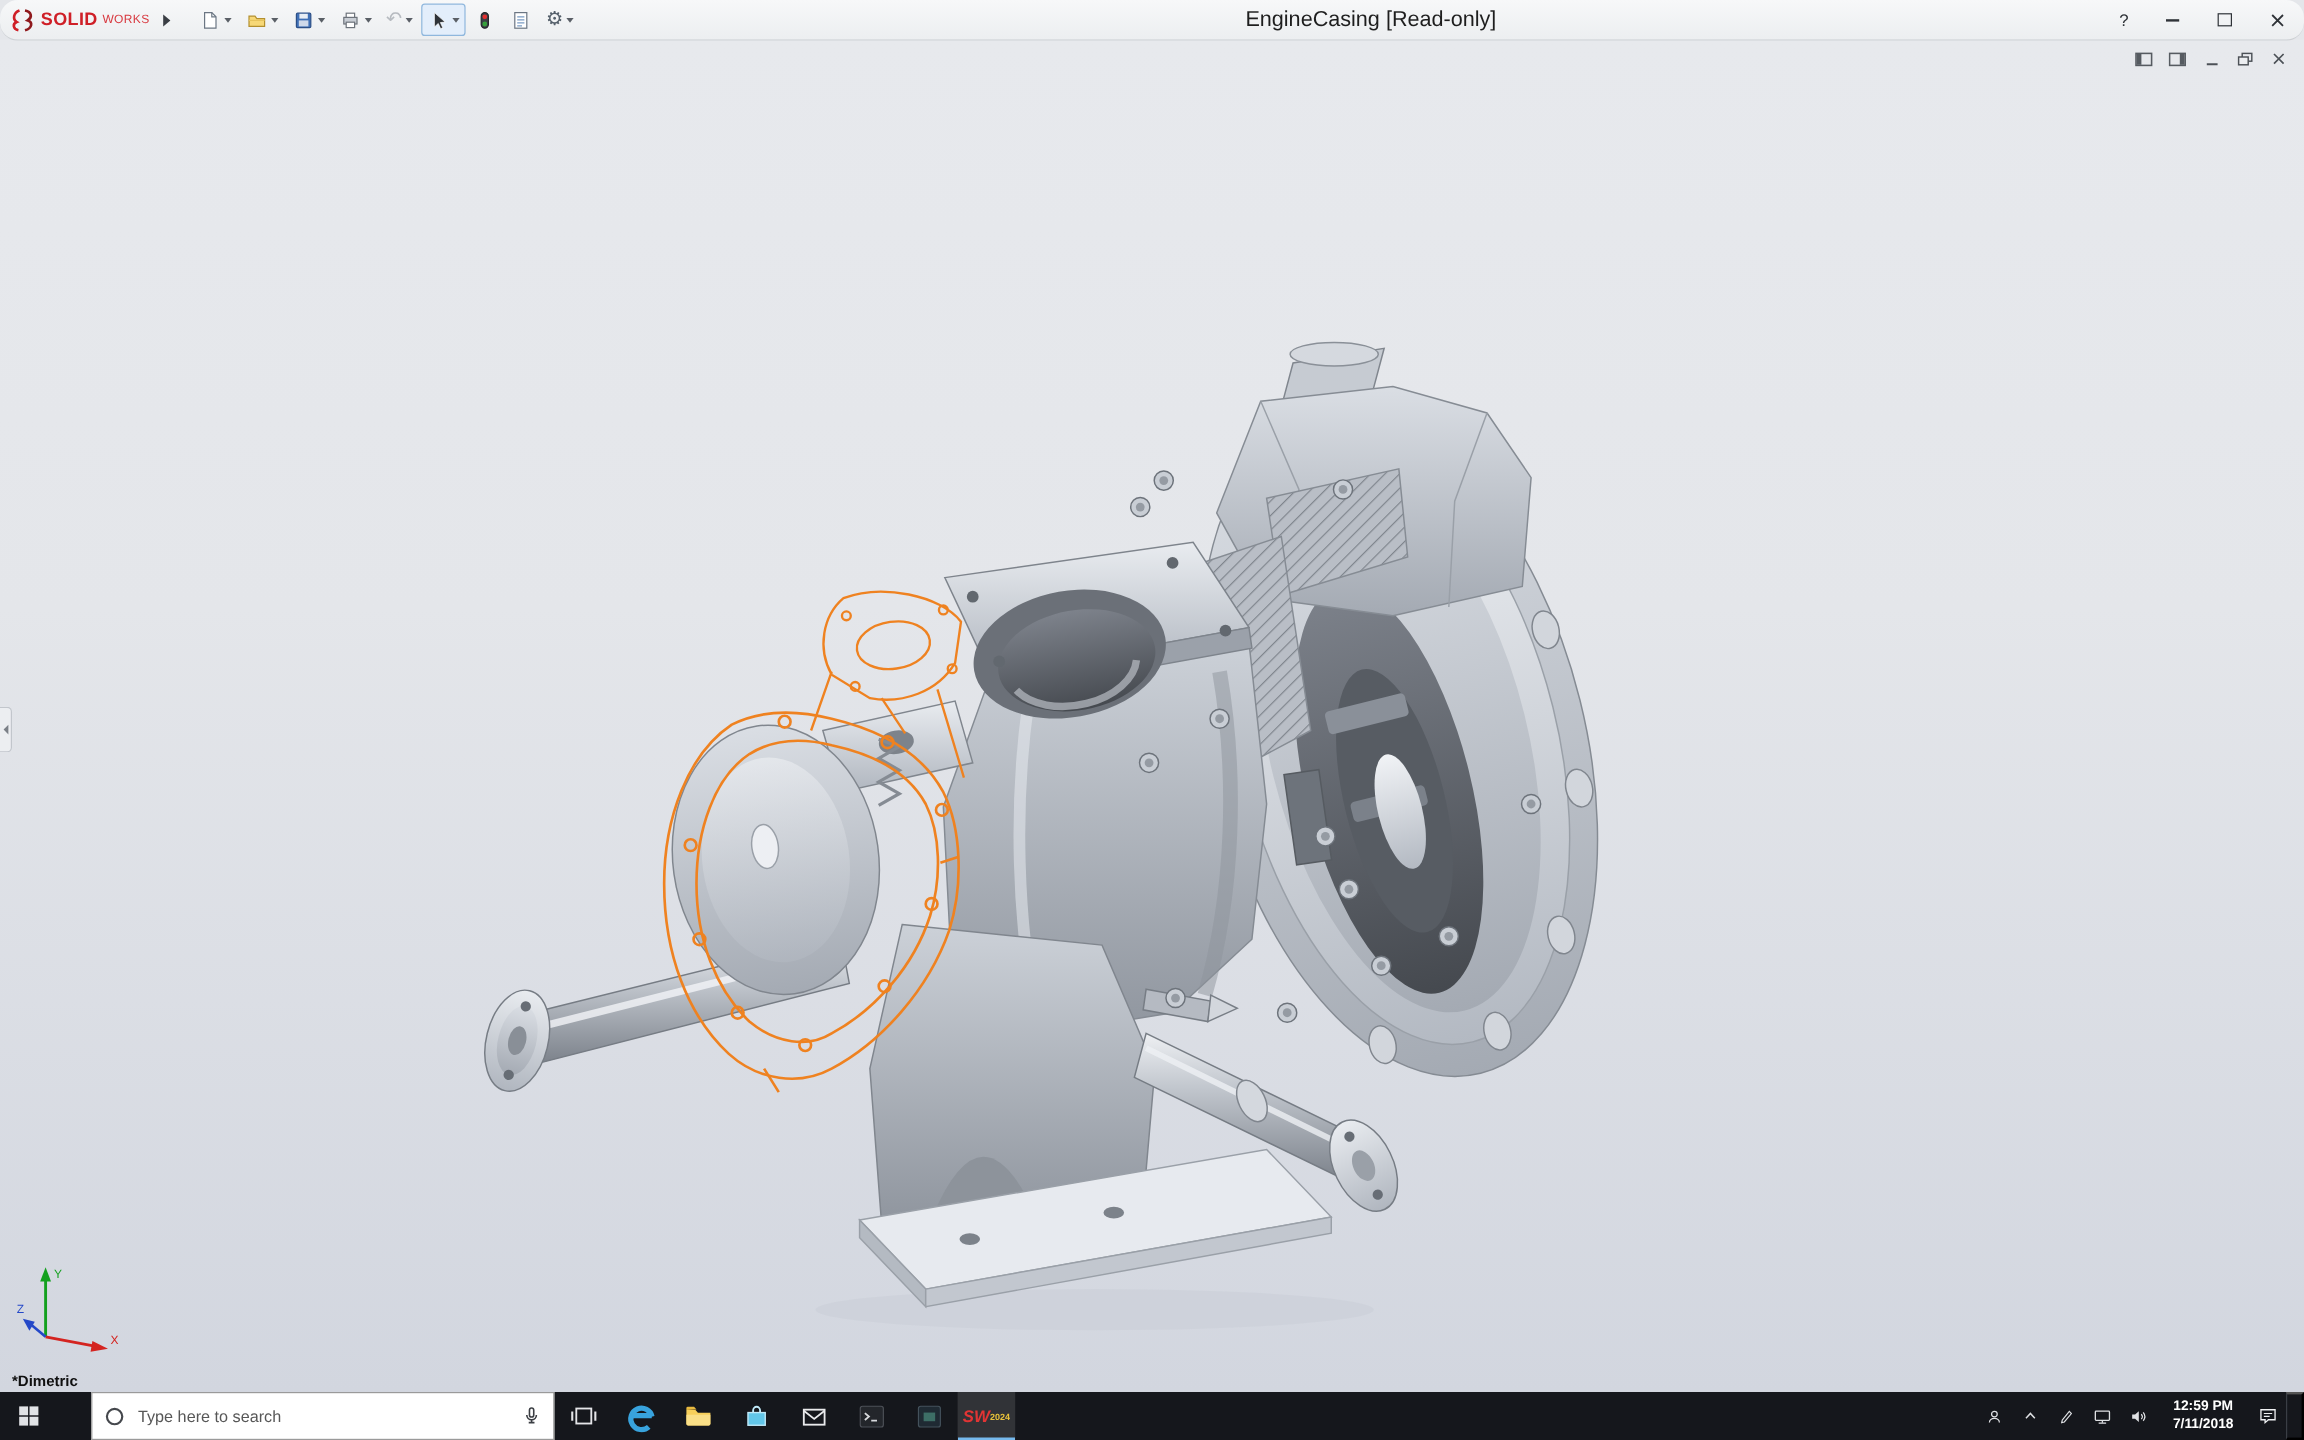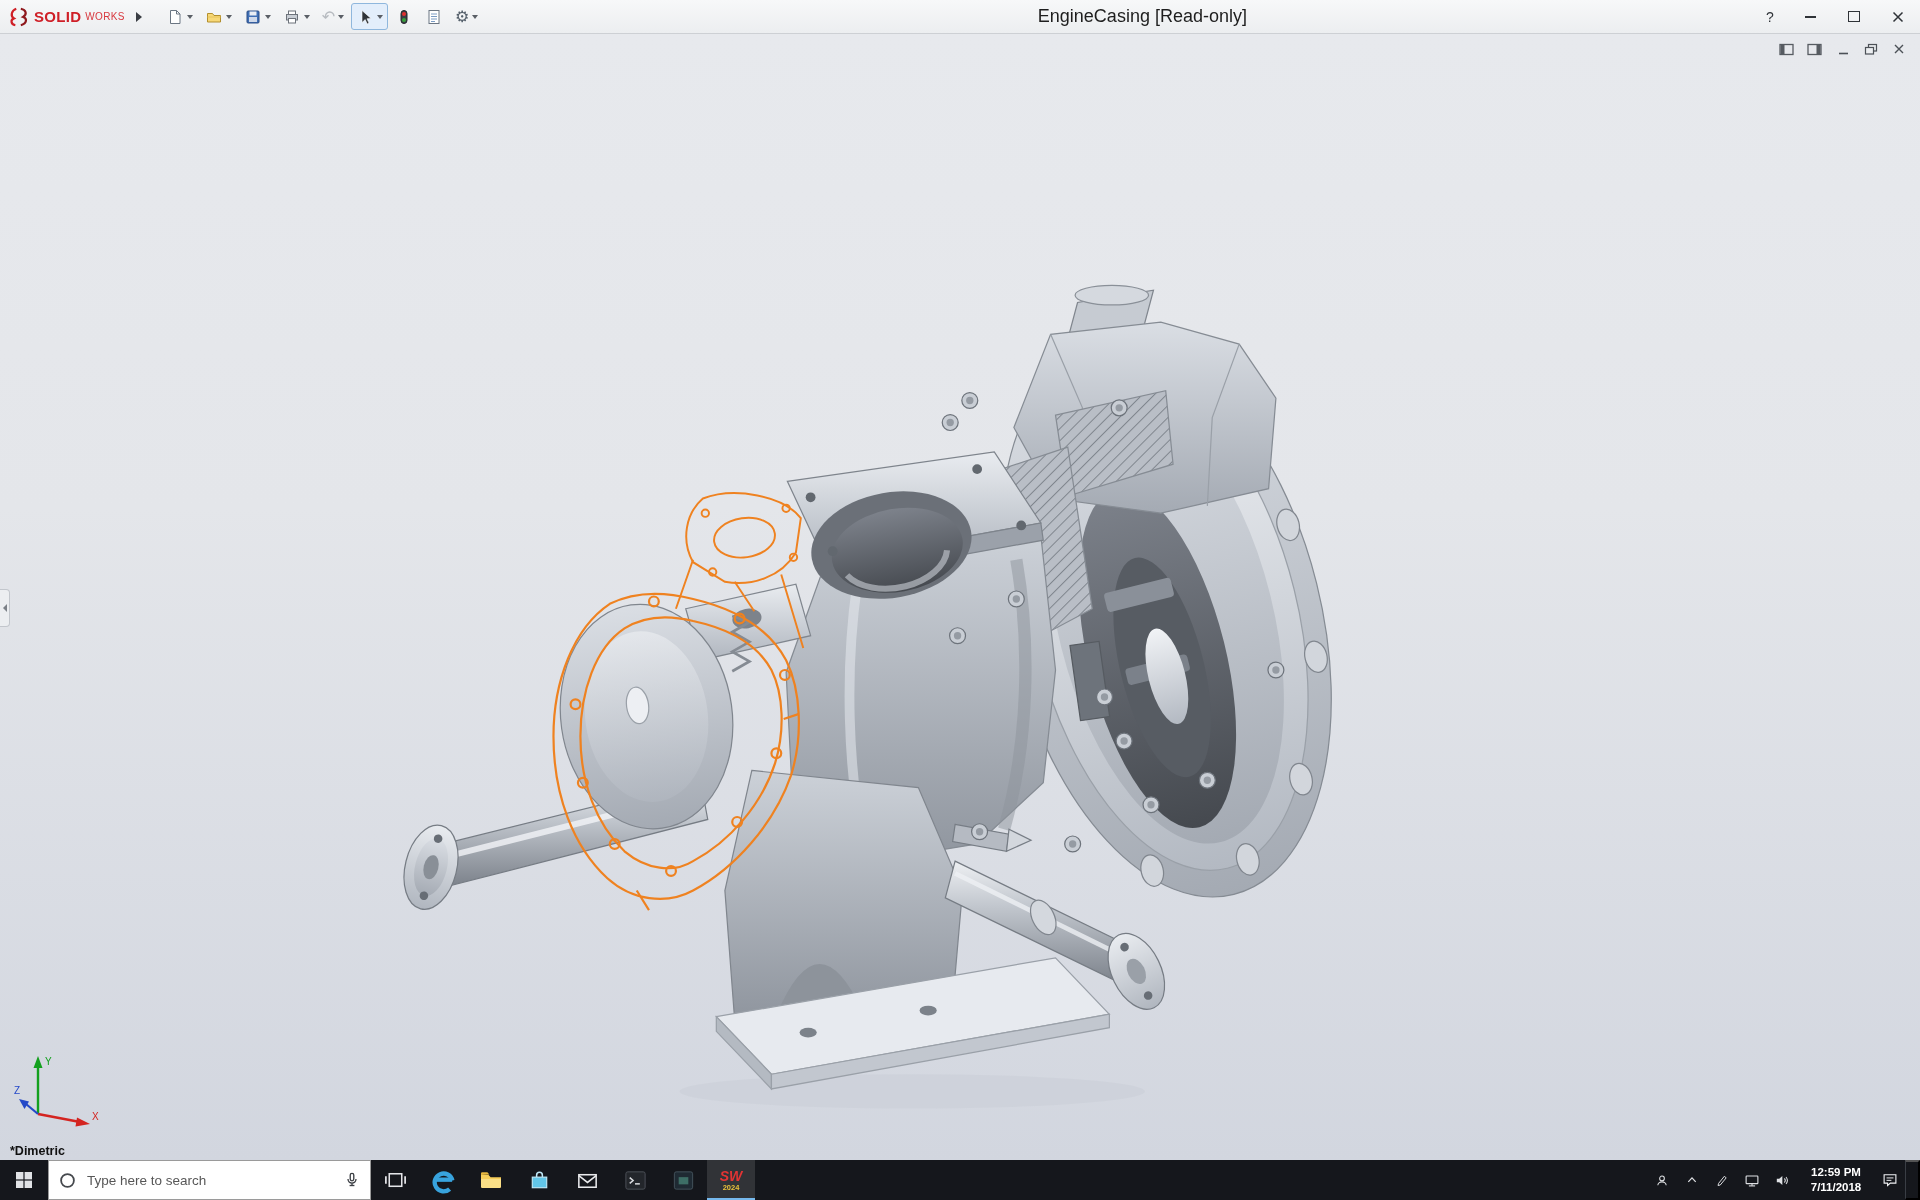--- a/index.html
+++ b/index.html
@@ -1,21 +1,21 @@
 <!DOCTYPE html>
 <html><head>
 <meta charset="utf-8">
 <style>
   html,body{margin:0;padding:0;}
   body{width:1920px;height:1200px;overflow:hidden;font-family:"Liberation Sans",sans-serif;background:#000;}
   .app{position:relative;width:1920px;height:1200px;background:#e4e6ea;}
 
   
   .titlebar{position:absolute;top:0;left:0;right:0;height:33px;background:linear-gradient(#f7f8f9,#eceef0);
-    border-bottom:1px solid #cdd0d4;display:flex;align-items:center;z-index:8;}
+    border-bottom:1px solid #cdd0d4;display:flex;align-items:center;z-index:8;border-radius:15px;}
   .brand{display:flex;align-items:center;gap:4px;padding:0 4px 0 8px;}
   .brand-bold{font-weight:700;font-size:15px;color:#cf1f27;letter-spacing:.3px;}
   .brand-light{font-weight:400;font-size:10px;color:#d8383f;letter-spacing:.3px;}
   .menu-expand{width:20px;height:26px;display:flex;align-items:center;justify-content:center;background:none;border:none;cursor:pointer;}
   .tri-right{width:0;height:0;border-left:6px solid #3a3e44;border-top:5px solid transparent;border-bottom:5px solid transparent;}
   .toolbar{display:flex;align-items:center;gap:2px;margin-left:12px;}
   .tb-btn{height:27px;padding:0 4px;display:flex;align-items:center;gap:3px;background:transparent;border:1px solid transparent;border-radius:3px;cursor:pointer;}
   .tb-btn.pressed{border-color:#8fb7dd;background:#e3eefb;}
   .caret{width:0;height:0;border-left:3.5px solid transparent;border-right:3.5px solid transparent;border-top:4px solid #5a5f66;}
   .glyph{font-size:16px;color:#55606b;line-height:1;}
@@ -36,26 +36,26 @@
   .dc-btn{width:18px;height:16px;display:flex;align-items:center;justify-content:center;background:none;border:none;cursor:pointer;padding:0;}
   .left-tab{position:absolute;left:0;top:556px;width:9px;height:36px;background:#eceef1;border:1px solid #c2c6cc;border-left:none;
     border-radius:0 4px 4px 0;display:flex;align-items:center;justify-content:center;cursor:pointer;}
   .tri-left{width:0;height:0;border-right:4px solid #7b8087;border-top:4px solid transparent;border-bottom:4px solid transparent;}
   .triad{position:absolute;left:12px;bottom:26px;}
   .view-label{position:absolute;left:10px;bottom:2px;font-size:12.5px;font-weight:700;color:#101010;}
 
   
   .taskbar{position:absolute;left:0;right:0;bottom:0;height:40px;background:#15171c;display:flex;align-items:stretch;z-index:10;}
   .tb-start{width:48px;display:flex;align-items:center;justify-content:center;background:none;border:none;cursor:pointer;}
-  .search-box{width:323px;background:#ffffff;display:flex;align-items:center;gap:9px;padding:0 10px;border:1px solid #9a9a9a;box-sizing:border-box;}
+  .search-box{width:386px;background:#ffffff;display:flex;align-items:center;gap:9px;padding:0 10px;border:1px solid #9a9a9a;box-sizing:border-box;margin-left:28px;}
   .search-box input{flex:1;border:none;outline:none;font-size:13.5px;color:#333;background:transparent;font-family:"Liberation Sans",sans-serif;}
   .search-box input::placeholder{color:#575757;}
   .app-btn{width:48px;display:flex;align-items:center;justify-content:center;background:none;border:none;cursor:pointer;position:relative;}
   .app-btn.active{background:rgba(255,255,255,.12);box-shadow:inset 0 -2px 0 #76b9ed;}
-  .sw-badge{display:flex;flex-direction:column;align-items:center;line-height:1;}
+  .sw-badge{display:flex;flex-direction:row;align-items:center;line-height:1;}
   .sw-badge .t{color:#e23434;font-weight:700;font-style:italic;font-size:14px;}
   .sw-badge .b{color:#e8c13a;font-weight:700;font-size:7.5px;margin-top:1px;}
   .tray{margin-left:auto;display:flex;align-items:center;height:100%;font-weight:bold;}
   .tray-btn{width:30px;height:100%;display:flex;align-items:center;justify-content:center;background:none;border:none;cursor:pointer;}
   .clock{width:78px;height:100%;display:flex;flex-direction:column;align-items:center;justify-content:center;color:#fff;
     font-size:11.5px;line-height:1.3;cursor:pointer;}
   .show-desktop{width:7px;height:100%;border-left:1px solid #3a3e45;background:none;cursor:pointer;}
 </style>
 </head>
 <body>

